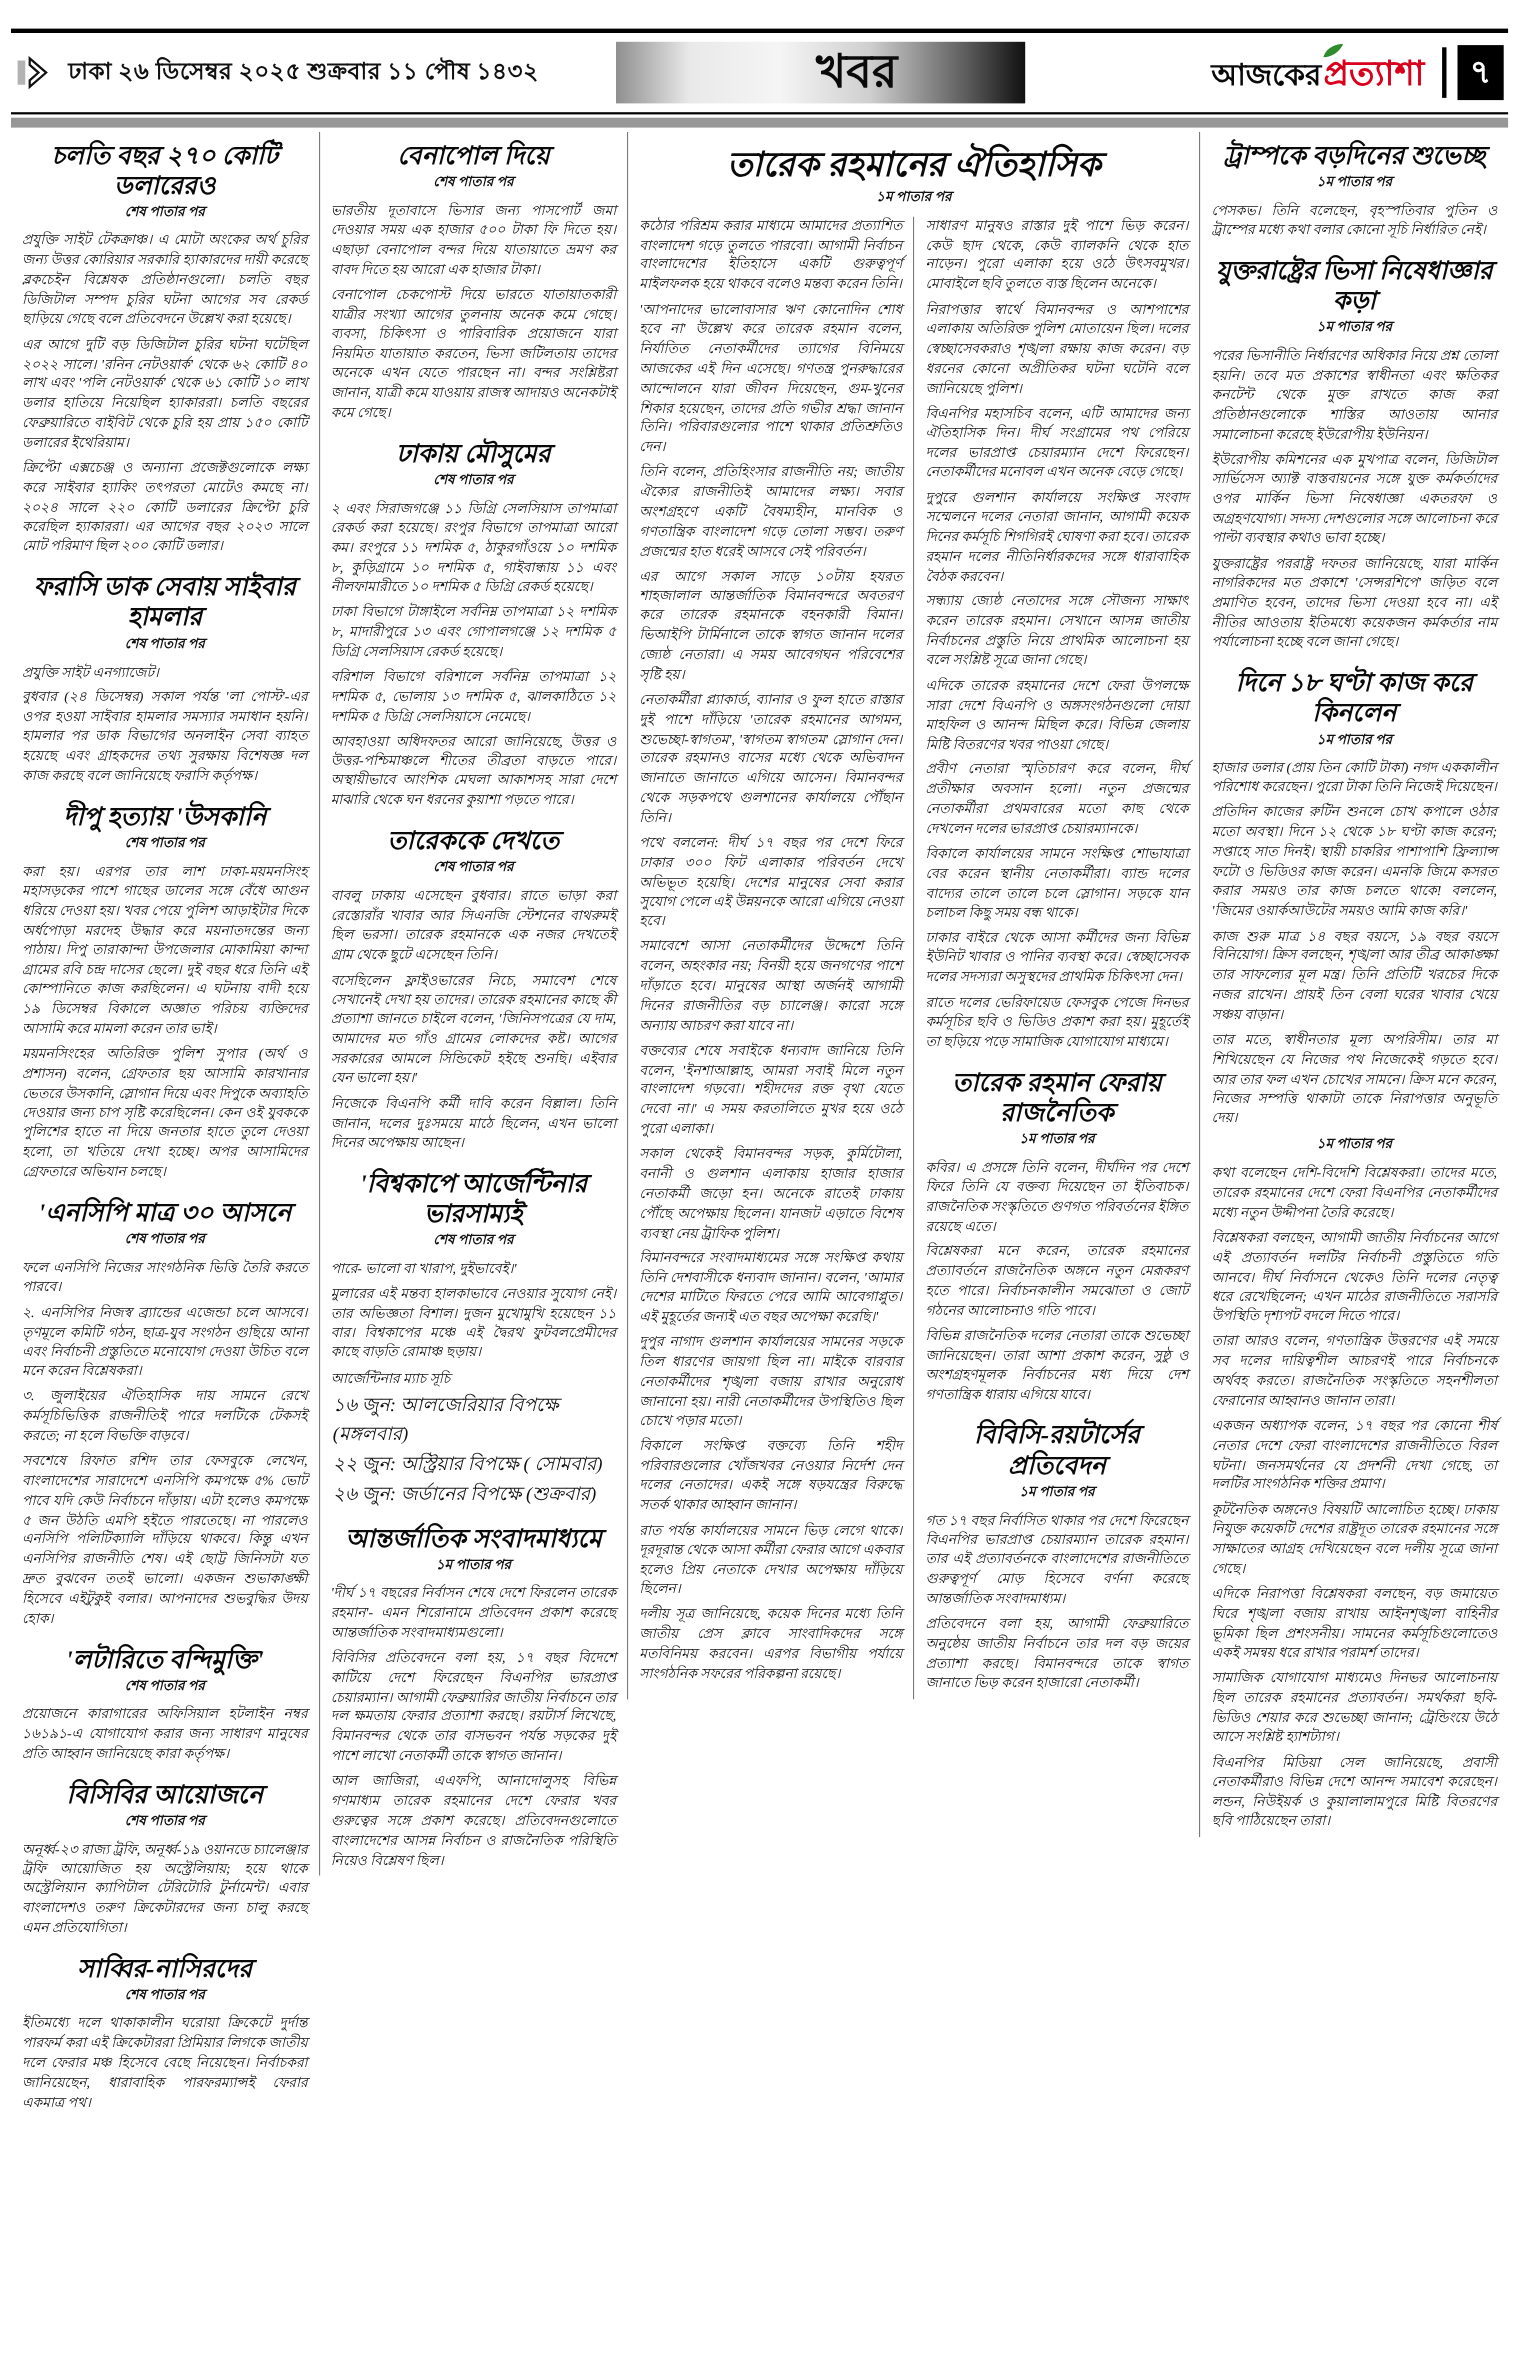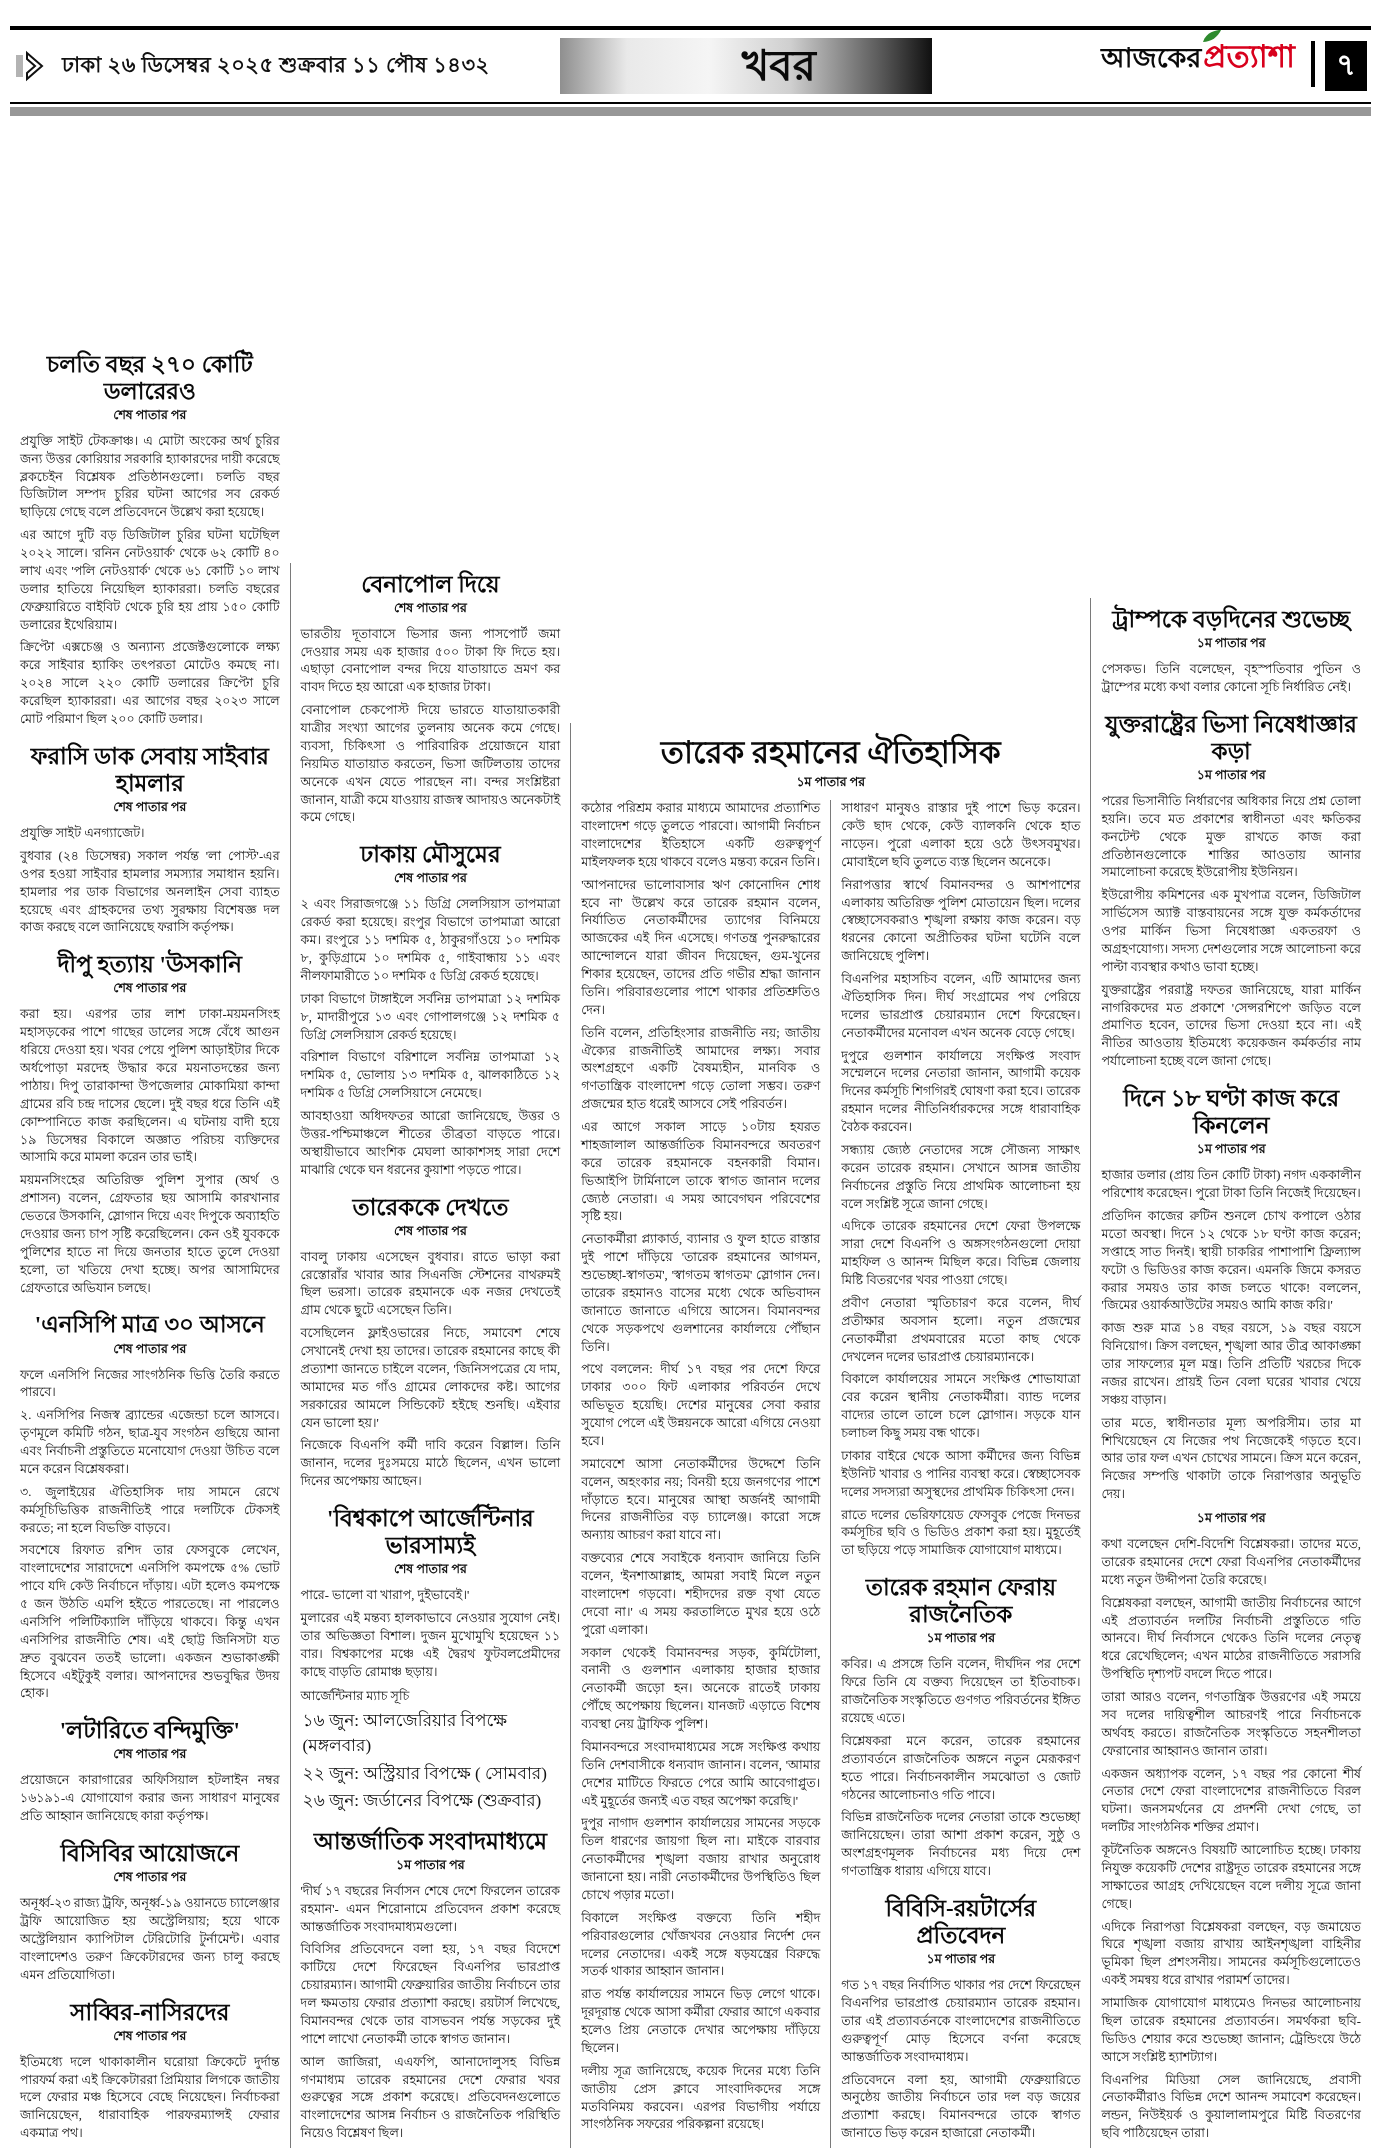--- a/index.html
+++ b/index.html
@@ -14,35 +14,35 @@
     display:flex;align-items:center;height:72px;padding:0 14px;position:relative;
   }
   .chevron{width:34px;height:34px;margin-right:14px;flex:0 0 auto;}
   .dateline{font-size:21px;font-weight:600;letter-spacing:.5px;white-space:nowrap;}
   .section-box{
     margin-left:70px;width:372px;height:56px;flex:0 0 auto;
     background:linear-gradient(90deg,#8f8f8f 0%,#e9e9e9 18%,#f5f5f5 40%,#cfcfcf 62%,#5a5a5a 86%,#101010 100%);
     display:flex;align-items:center;justify-content:center;
   }
   .section-box .t{font-size:42px;font-weight:800;color:#0a0a0a;padding-left:66px;line-height:1;}
-  .mast-right{margin-left:auto;display:flex;}
+  .mast-right{margin-left:auto;display:flex;align-items:center;}
   .brand{position:relative;white-space:nowrap;line-height:1;}
   .brand .b1{font-size:27px;font-weight:800;color:#0a0a0a;}
   .brand .b2{font-size:31px;font-weight:800;margin-left:2px;}
   .brand .leaf{position:absolute;top:-12px;left:52%;width:20px;height:14px;}
   .vdiv{width:4px;height:46px;background:#000;margin:0 10px 0 16px;}
   .pagenum{
     width:42px;height:50px;background:#000;color:#fff;display:flex;align-items:center;justify-content:center;
     font-size:30px;font-weight:800;
   }
   .rule-bottom{height:2px;background:#000;margin:0 10px;}
   .gray-band{height:9px;background:#979797;margin:3px 10px 0 10px;}
 
   .cols{
-    display:flex;align-items:flex-end;margin:4px 10px 0 10px;height:2028px;overflow:hidden;
+    display:flex;align-items:flex-start;margin:4px 10px 0 10px;height:2028px;overflow:hidden;font-style:italic;
   }
   .col{flex:1 1 0;padding:0 10px;overflow:hidden;min-width:0;}
   .col + .col, .midwrap{border-left:1px solid #7a7a7a;}
   .midwrap{flex:2 2 0;padding:0 0;overflow:hidden;min-width:0;border-left:1px solid #7a7a7a;}
   .midwrap + .col{border-left:1px solid #7a7a7a;}
   .midcols{display:flex;align-items:stretch;}
   .midcols .inner{flex:1 1 0;padding:0 10px;overflow:hidden;min-width:0;}
   .midcols .inner + .inner{border-left:1px solid #7a7a7a;}
 
   .headline{

